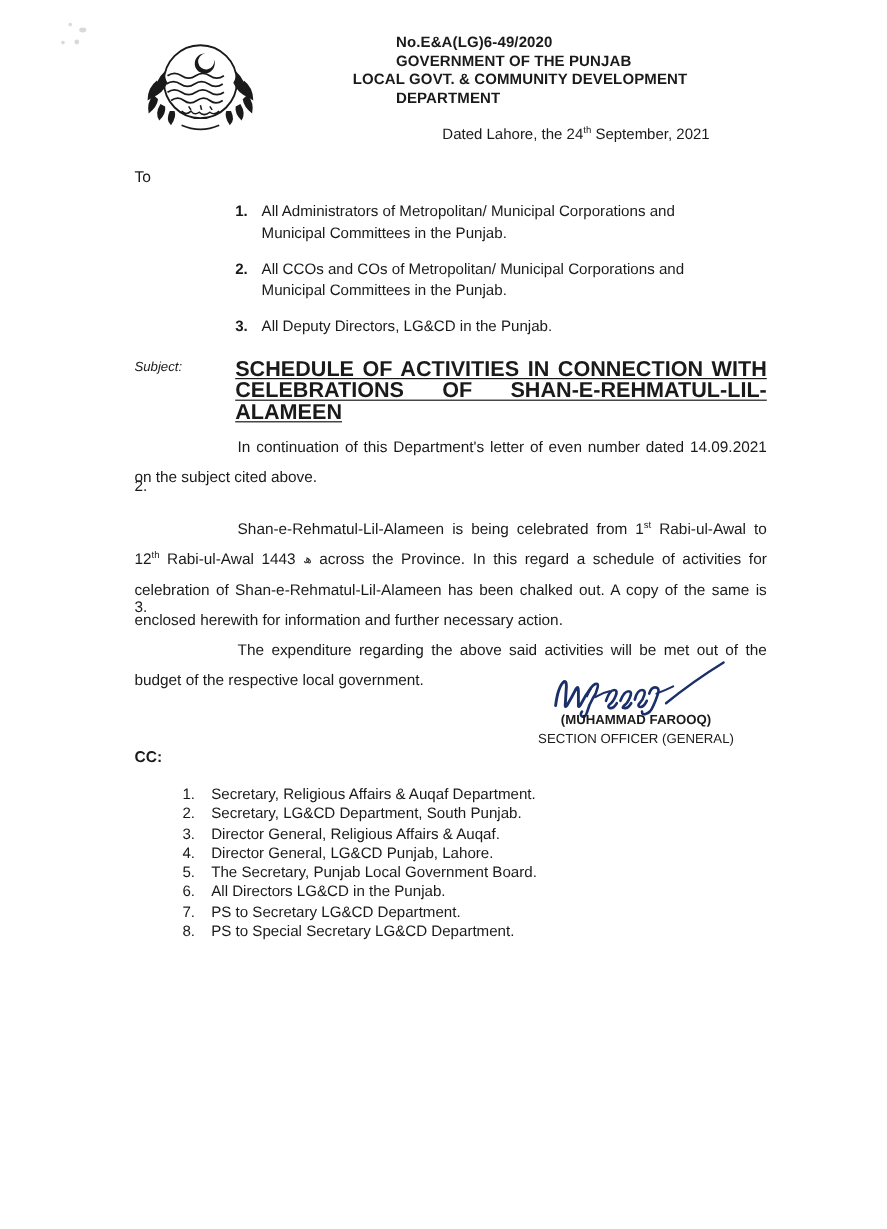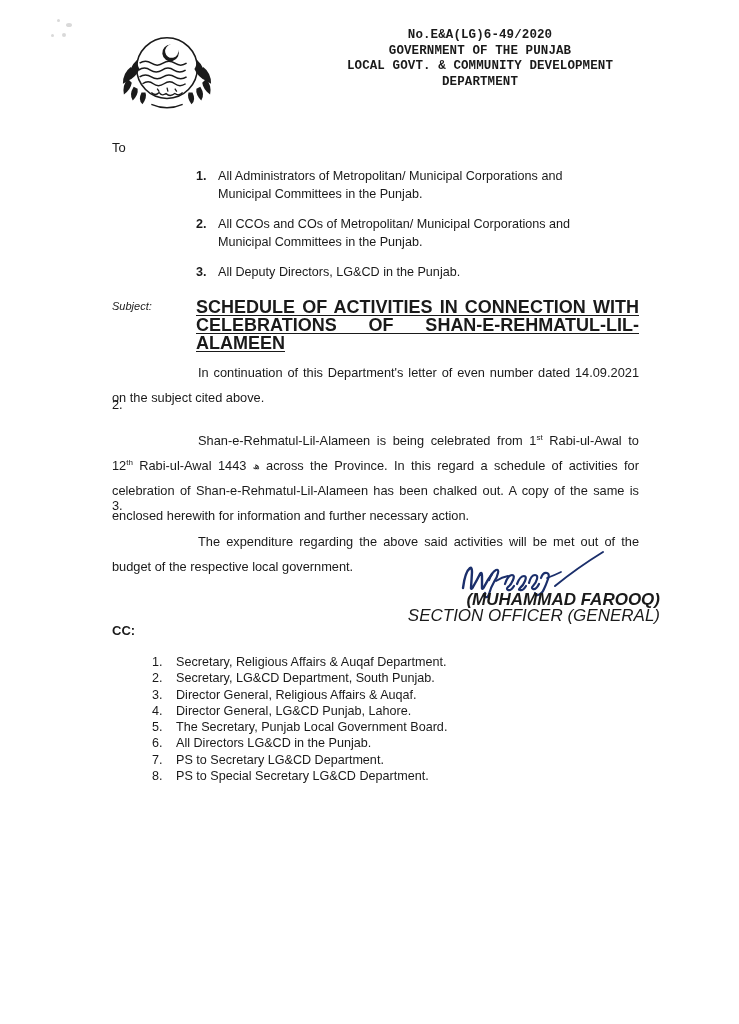--- a/index.html
+++ b/index.html
@@ -39,26 +39,24 @@
   }
   .emblem {
     position: absolute;
     left: 118px; top: 6px;
     width: 98px; height: 96px;
   }
   .header-text {
     position: absolute;
     left: 330px; top: 10px;
     width: 300px;
-    text-align: center;
     font-size: 12.5px;
     font-weight: bold;
     line-height: 15.5px;
     letter-spacing: .1px;
-    font-family: Liberation Mono, monospace;
   }
   .header-text .wide {
     white-space: nowrap;
     margin-left: -36px;
     margin-right: -36px;
   }
   .date-line {
     position: absolute;
     left: 330px; top: 104px;
     width: 300px;
@@ -155,24 +153,23 @@
     font-size: 10px;
     vertical-align: 1px;
     letter-spacing: 0;
   }
 
   
   .sign-block {
     position: absolute;
     left: 400px; top: 592px;
     width: 260px;
-    text-align: right;
-    font-size: 17px;
+    text-align: center;
+    font-size: 11px;
     line-height: 16px;
-    font-style: italic;
   }
   .sign-name { font-weight: bold; }
   .signature-ink {
     position: absolute;
     left: 455px; top: 548px;
     width: 160px; height: 52px;
     pointer-events: none;
   }
 
   
@@ -252,20 +249,23 @@
     </div>
 
     <div class="header-text">
       <div>No.E&amp;A(LG)6-49/2020</div>
       <div>GOVERNMENT OF THE PUNJAB</div>
       <div class="wide">LOCAL GOVT. &amp; COMMUNITY DEVELOPMENT</div>
       <div>DEPARTMENT</div>
     </div>
   </div>
 
+  <div class="date-line">
+    <span>Dated Lahore, the 24</span><sup>th</sup><span> September, 2021</span>
+  </div>
 
   <div class="to-label">To</div>
 
   <div class="addressees">
     <div class="addr-item">
       <span class="addr-num">1.</span>
       <span>All Administrators of Metropolitan/ Municipal Corporations and Municipal Committees in the Punjab.</span>
     </div>
     <div class="addr-item">
       <span class="addr-num">2.</span>

